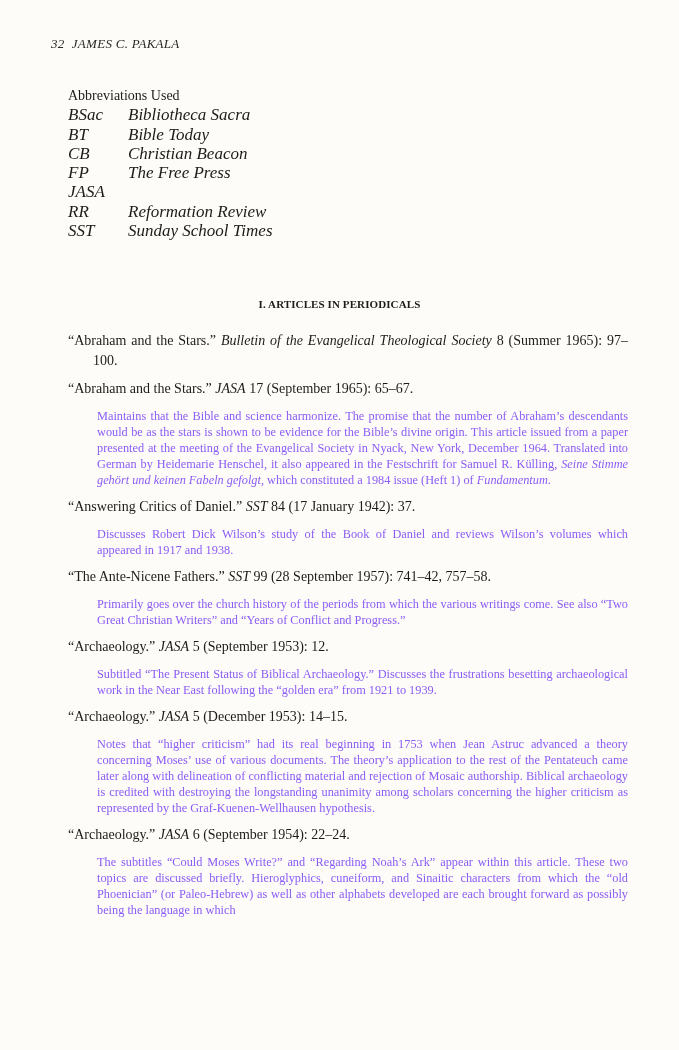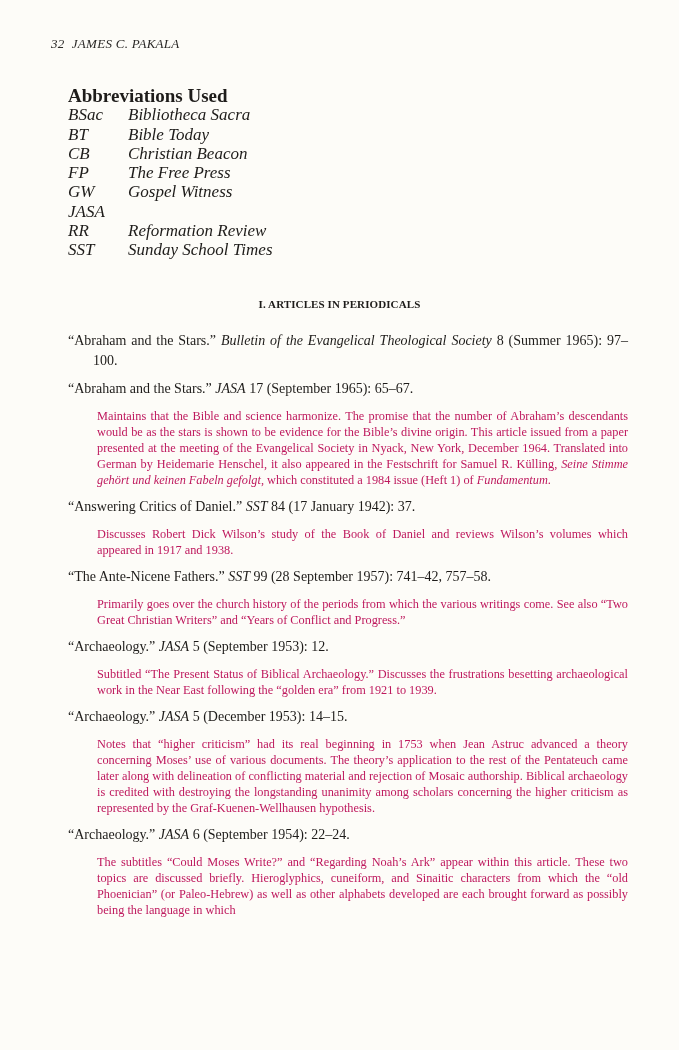--- a/index.html
+++ b/index.html
@@ -31,22 +31,22 @@
       color: #2a2826;
     }
     .abbr-block {
       position: absolute;
       left: 68px;
       top: 74px;
       font-size: 17px;
       line-height: 19.3px;
     }
     .abbr-title {
-      font-weight: bold;
-      font-size: 19px;
+      font-weight: normal;
+      font-size: 14px;
     }
     .abbr-row {
       display: flex;
       font-style: italic;
     }
     .abbr-key {
       width: 60px;
       flex: none;
     }
     .section-heading {
@@ -75,21 +75,21 @@
       text-indent: -25px;
       text-align: justify;
       margin: 0;
     }
     .annotation {
       font-size: 12.3px;
       line-height: 16px;
       padding-left: 29px;
       text-align: justify;
       margin: 9px 0 0 0;
-      color: #be185d;
+      color: #8b5cf6;
     }
     .annotation i { font-style: italic; }
     .citation i { font-style: italic; }
     .sp-6 { margin-top: 8px; }
     .sp-8 { margin-top: 9px; }
   </style>
 </head>
 <body>
 
 <div class="page">
@@ -108,24 +108,20 @@
         <span class="abbr-key">BT</span>
         <span>Bible Today</span>
       </div>
     <div class="abbr-row">
         <span class="abbr-key">CB</span>
         <span>Christian Beacon</span>
       </div>
     <div class="abbr-row">
         <span class="abbr-key">FP</span>
         <span>The Free Press</span>
-      </div>
-    <div class="abbr-row">
-        <span class="abbr-key">GW</span>
-        <span>Gospel Witness</span>
       </div>
     <div class="abbr-row">
         <span class="abbr-key">JASA</span>
       </div>
     <div class="abbr-row">
         <span class="abbr-key">RR</span>
         <span>Reformation Review</span>
       </div>
     <div class="abbr-row">
         <span class="abbr-key">SST</span>

